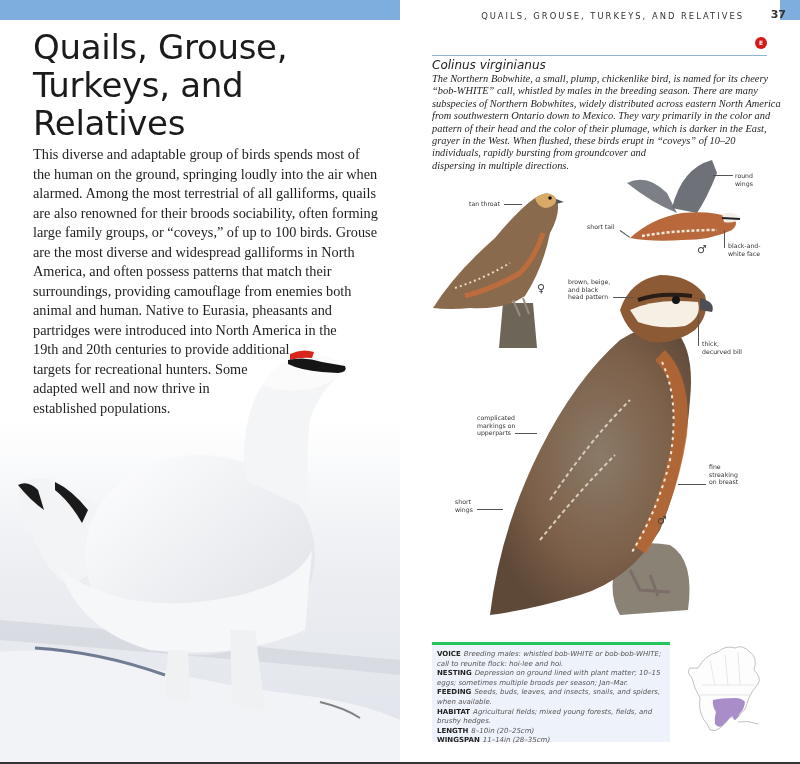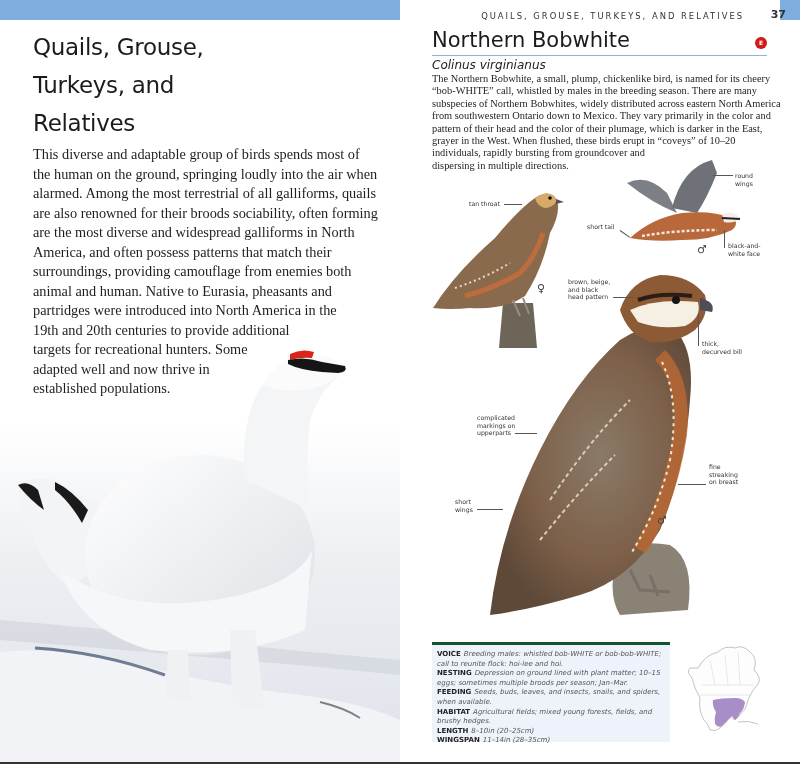--- a/index.html
+++ b/index.html
@@ -8,21 +8,21 @@
 
   .page { position: absolute; top: 0; height: 764px; overflow: hidden; }
   .page-left { left: 0; width: 400px; background: linear-gradient(180deg, #fff 0%, #fff 55%, #eef0f4 75%, #e6e9ee 100%); }
   .page-right { left: 400px; width: 400px; background: #fff; }
 
   .band-left { position: absolute; left: 0; top: 0; width: 400px; height: 20px; background: #7eaedd; }
   .band-right { position: absolute; right: 0; top: 0; width: 20px; height: 20px; background: #7eaedd; }
 
   .section-title {
     position: absolute; left: 33px; top: 28px; width: 340px;
-    font-family: "DejaVu Sans", sans-serif; font-size: 23px; line-height: 38px;
+    font-family: "DejaVu Sans", sans-serif; font-size: 34px; line-height: 38px;
     font-weight: normal; color: #1b1b1b; letter-spacing: -0.3px;
   }
   .intro {
     position: absolute; left: 33px; top: 145px; width: 335px;
     font-size: 14.3px; line-height: 19.5px; color: #1e1e1e;
   }
   .intro .l { display: block; white-space: nowrap; }
 
   .caption { position: absolute; left: 45px; top: 416px; width: 170px; }
   .caption-head { font-family: "DejaVu Sans", sans-serif; font-size: 6px; font-weight: bold; color: #333; letter-spacing: 0.2px; }
@@ -48,32 +48,32 @@
   .badge {
     position: absolute; left: 355px; top: 37px; width: 12px; height: 12px; border-radius: 50%;
     background: #d21a1a; color: #fff; font-family: "DejaVu Sans", sans-serif; font-size: 6px; font-weight: bold;
     text-align: center; line-height: 12px;
   }
   .sci-name {
     position: absolute; left: 32px; top: 58px;
     font-family: "DejaVu Sans", sans-serif; font-size: 12px; font-style: italic; color: #222;
   }
   .desc { position: absolute; left: 32px; top: 73px; width: 340px; font-size: 10.4px; line-height: 12.4px; color: #1e1e1e; }
-  .desc .l { display: block; white-space: nowrap; }
+  .desc .l { display: block; white-space: nowrap; font-style: italic; }
 
   .label {
     position: absolute; font-family: "DejaVu Sans", sans-serif; font-size: 6.2px; line-height: 7.6px; color: #333;
   }
   .leader { position: absolute; height: 1px; background: #555; }
   .vleader { position: absolute; width: 1px; background: #555; }
   .sex { position: absolute; font-family: "DejaVu Sans", sans-serif; font-size: 11px; color: #444; }
 
   .factbox {
     position: absolute; left: 32px; top: 642px; width: 238px; height: 100px;
-    background: #eef2fa; border-top: 3px solid #14532d; padding: 5px 5px 0 5px;
+    background: #eef2fa; border-top: 3px solid #22c55e; padding: 5px 5px 0 5px;
     font-family: "DejaVu Sans", sans-serif; font-size: 7px; line-height: 9.6px; color: #333;
   }
   .fact .k { font-weight: bold; color: #222; margin-right: 3px; }
   .fact .v { font-style: italic; color: #555; }
 
   .map { position: absolute; left: 280px; top: 640px; width: 95px; height: 105px; }
 
   .bottom-bar { position: absolute; left: 0; bottom: 0; width: 800px; height: 2px; background: #333; }
 </style>
 </head>
@@ -123,39 +123,39 @@
 
     <path d="M168 320 L165 365 Q172 372 190 370 L188 320 Z" fill="#f0f1f3"></path>
     <path d="M230 300 L232 370 Q245 382 265 380 L255 300 Z" fill="#f0f1f3"></path>
   </svg>
 
   <div class="intro">
     <span class="l">This diverse and adaptable group of birds spends most of</span>
     <span class="l">the human on the ground, springing loudly into the air when</span>
     <span class="l">alarmed. Among the most terrestrial of all galliforms, quails</span>
     <span class="l">are also renowned for their broods sociability, often forming</span>
+    <span class="l">large family groups, or “coveys,” of up to 100 birds. Grouse</span>
     <span class="l">are the most diverse and widespread galliforms in North</span>
     <span class="l">America, and often possess patterns that match their</span>
     <span class="l">surroundings, providing camouflage from enemies both</span>
     <span class="l">animal and human. Native to Eurasia, pheasants and</span>
     <span class="l">partridges were introduced into North America in the</span>
     <span class="l">19th and 20th centuries to provide additional</span>
     <span class="l">targets for recreational hunters. Some</span>
     <span class="l">adapted well and now thrive in</span>
     <span class="l">established populations.</span>
   </div>
 
 </div>
 
 <div class="page page-right">
   <div class="band-right"></div>
   <div class="running-head">QUAILS, GROUSE, TURKEYS, AND RELATIVES</div>
   <div class="page-num">37</div>
 
-  <div class="species-title">Northern Bobwhite</div>
   <div class="badge">E</div>
   <div class="title-rule"></div>
   <div class="sci-name">Colinus virginianus</div>
 
   <div class="desc">
     <span class="l">The Northern Bobwhite, a small, plump, chickenlike bird, is named for its cheery</span>
     <span class="l">“bob-WHITE” call, whistled by males in the breeding season. There are many</span>
     <span class="l">subspecies of Northern Bobwhites, widely distributed across eastern North America</span>
     <span class="l">from southwestern Ontario down to Mexico. They vary primarily in the color and</span>
     <span class="l">pattern of their head and the color of their plumage, which is darker in the East,</span>

